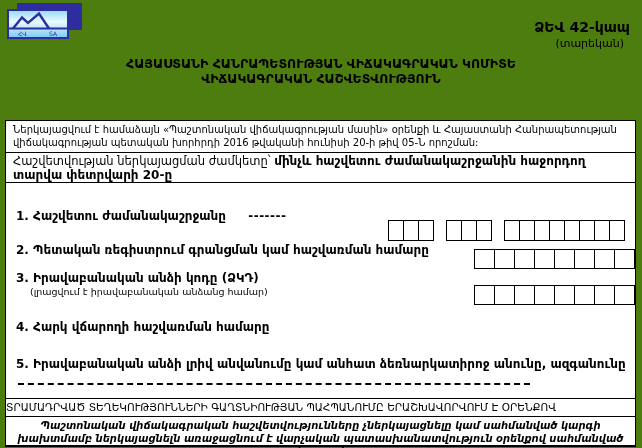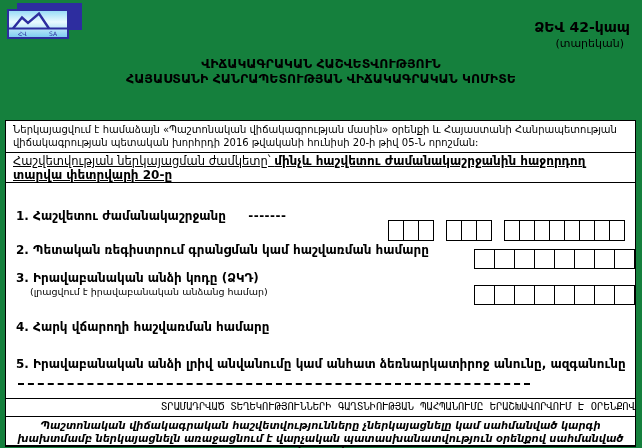--- a/index.html
+++ b/index.html
@@ -1,18 +1,18 @@
 <!DOCTYPE html>
 <html><head>
 <meta charset="utf-8">
 <style>
   * { margin:0; padding:0; box-sizing:border-box; }
   html,body { background:#ffffff; }
   .page {
-    position:relative; width:642px; height:448px; background:#15803d;
+    position:relative; width:642px; height:448px; background:#4d7c0f;
     font-family:"DejaVu Sans", sans-serif; color:#000; overflow:hidden;
   }
 
   
   .logo { position:absolute; left:6px; top:3px; width:84px; height:48px; }
   .logo-back { position:absolute; left:11px; top:0; width:65px; height:27px; background:#2d2d9f; }
   .logo-front {
     position:absolute; left:1px; top:6px; width:62px; height:30px;
     border:2px solid #2d2d9f;
     background:linear-gradient(180deg,#9adcf7 0%, #eafaff 42%, #7fcdf1 100%);
@@ -26,24 +26,24 @@
   
   .title { position:absolute; top:56px; left:0; width:100%; text-align:center;
            font-weight:bold; font-size:12.5px; line-height:15px; }
   .title .t3 { margin-top:5px; }
 
   
   .main-box { position:absolute; left:5px; top:120px; width:631px; height:327px;
               border:1px solid #000; background:#fff; }
   .row { border-bottom:1px solid #000; }
   .row.legal { height:32px; padding:3px 7px 16px; font-size:10px; line-height:12.5px; }
-  .row.deadline { height:30px; padding:2px 7px 0; font-size:11.5px; line-height:13.5px;text-decoration:underline; }
+  .row.deadline { height:30px; padding:2px 7px 0; font-size:11.5px; line-height:13.5px; }
   .row.deadline .bold { font-weight:bold; font-size:12px; }
   .row.items { height:216px; position:relative; }
-  .row.conf { height:18px; text-align:right; font-size:10.5px; line-height:16px;font-family:Liberation Mono, monospace; }
+  .row.conf { height:18px; text-align:left; font-size:10.5px; line-height:16px; }
   .row.liab { border-bottom:1px solid #000; height:29px; text-align:center;
               font-weight:bold; font-style:italic; font-size:10px; line-height:13px; padding-top:2px; }
 
   
   .lbl { position:absolute; left:10px; font-weight:bold; font-size:12px; white-space:nowrap;margin-top:16px; }
   .note { position:absolute; left:24px; font-size:9.5px; white-space:nowrap; }
   .dash-val { margin-left:18px; font-weight:bold; letter-spacing:0.5px; }
 
   
   .cells { position:absolute; display:flex; gap:12px; }
@@ -69,22 +69,22 @@
         <text x="9" y="24.5" font-size="6" fill="#2d2d9f">ՀՎ</text>
         <text x="40" y="24.5" font-size="6" fill="#2d2d9f">SA</text>
       </svg>
     </div>
   </div>
 
   <div class="form-code">ՁԵՎ 42-կապ</div>
   <div class="form-period">(տարեկան)</div>
 
   <div class="title">
+    <div>ՀԱՅԱՍՏԱՆԻ ՀԱՆՐԱՊԵՏՈՒԹՅԱՆ ՎԻՃԱԿԱԳՐԱԿԱՆ ԿՈՄԻՏԵ</div>
     <div>ՎԻՃԱԿԱԳՐԱԿԱՆ ՀԱՇՎԵՏՎՈՒԹՅՈՒՆ</div>
-    <div>ՀԱՅԱՍՏԱՆԻ ՀԱՆՐԱՊԵՏՈՒԹՅԱՆ ՎԻՃԱԿԱԳՐԱԿԱՆ ԿՈՄԻՏԵ</div>
   </div>
 
   <div class="main-box">
 
     <div class="row legal">Ներկայացվում է համաձայն «Պաշտոնական վիճակագրության մասին» օրենքի և Հայաստանի Հանրապետության վիճակագրության պետական խորհրդի 2016 թվականի հունիսի 20-ի թիվ 05-Ն որոշման:</div>
 
     <div class="row deadline">
       <span>Հաշվետվության ներկայացման ժամկետը՝ </span>
       <span class="bold">մինչև հաշվետու ժամանակաշրջանին հաջորդող տարվա փետրվարի 20-ը</span>
     </div>

